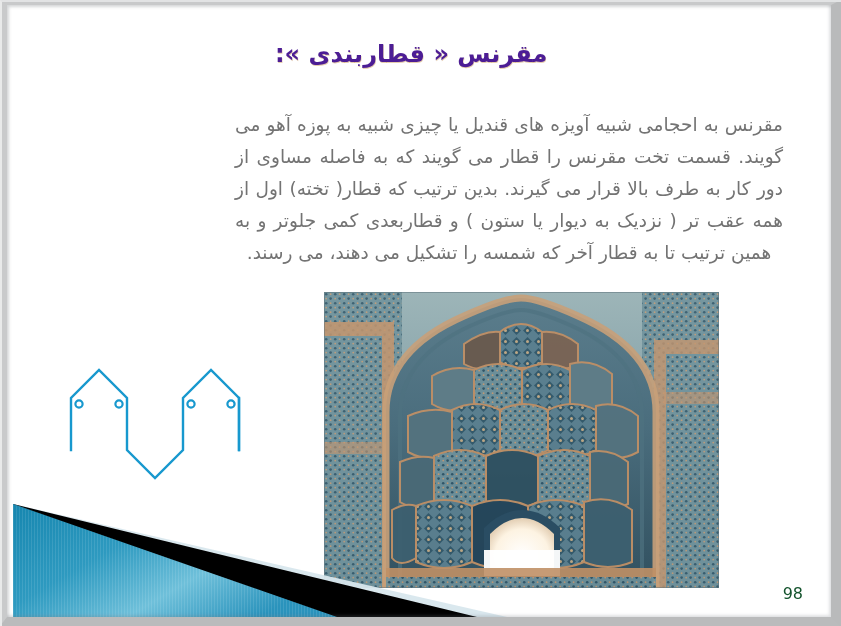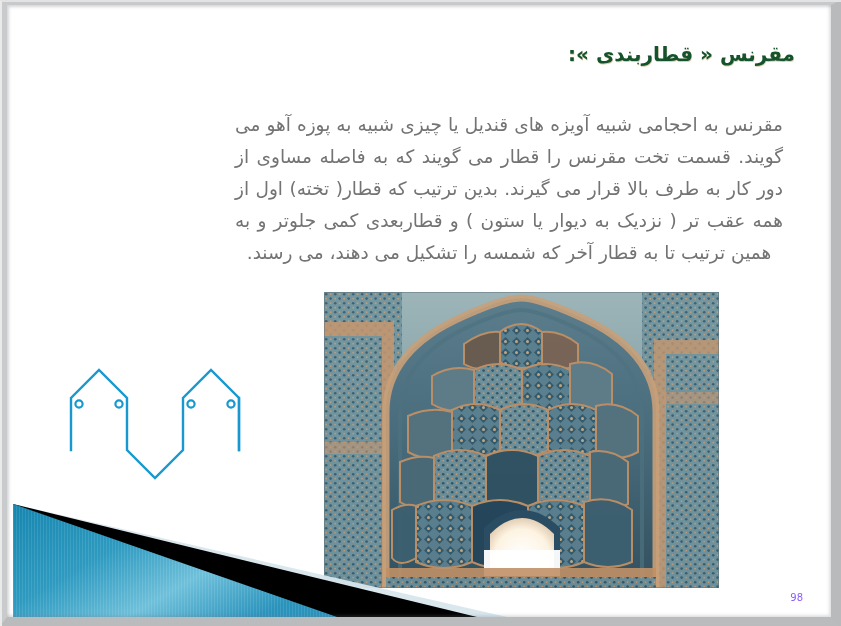--- a/index.html
+++ b/index.html
@@ -55,25 +55,25 @@
     box-shadow: inset 2px 2px 3px rgba(120,125,130,0.30),
                 inset -2px -2px 3px rgba(120,125,130,0.22);
   }
 
   
   .slide-title {
     position: absolute;
     right: 36px;
     top: 34px;
     width: 520px;
-    text-align: right;
+    text-align: left;
     direction: rtl;
-    color: #14532d;
+    color: #4c1d95;
     font-weight: bold;
-    font-size: 20px;
+    font-size: 24px;
     line-height: 30px;
     letter-spacing: 0px;
     text-shadow: 0.5px 0.5px 0px rgba(180,110,20,0.35);
     white-space: nowrap;
   }
 
   
   .body-text {
     position: absolute;
     right: 48px;
@@ -117,22 +117,22 @@
     width: 520px;
     height: 135px;
     pointer-events: none;
   }
 
   
   .page-number {
     position: absolute;
     right: 28px;
     bottom: 14px;
-    color: #8b5cf6;
-    font-size: 10px;
+    color: #14532d;
+    font-size: 16px;
     font-family: "DejaVu Sans", "Liberation Sans", sans-serif;
   }
 </style>
 </head>
 <body>
 
 <div id="slide-root">
 
   <div class="frame-outer"></div>
 

